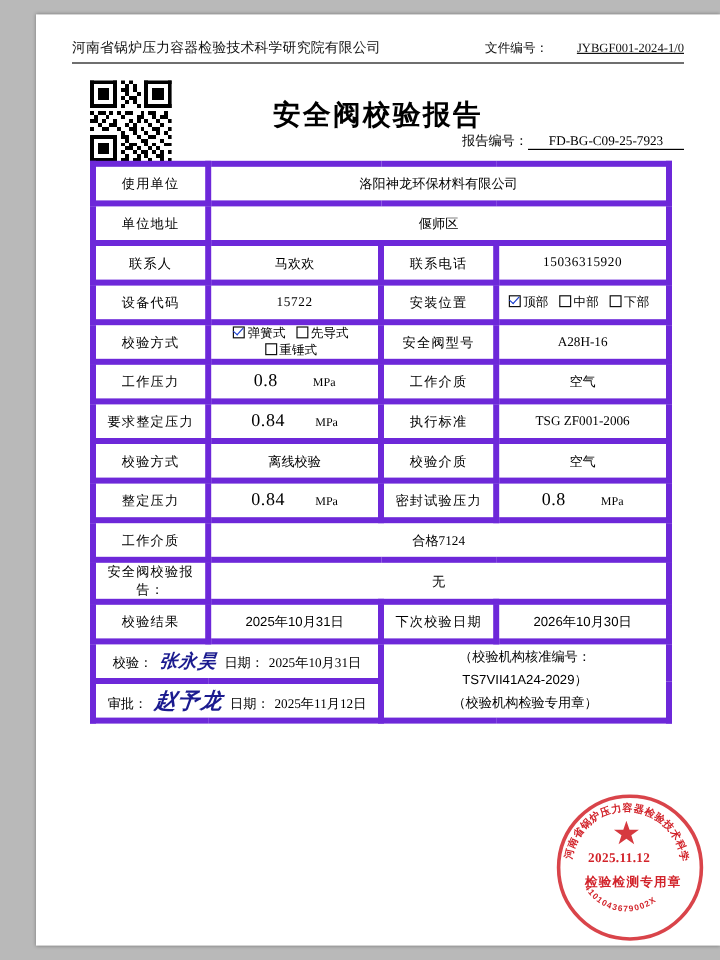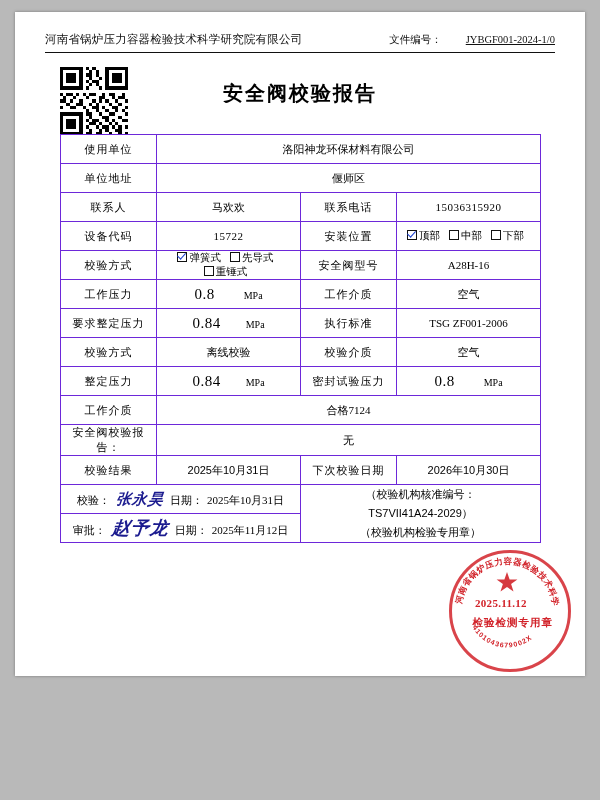--- a/index.html
+++ b/index.html
@@ -3,22 +3,22 @@
 <meta charset="utf-8">
 <style>
   html,body{margin:0;padding:0;}
   body{
     width:600px;height:800px;
     background:#b9b9b9;
     font-family:"Liberation Sans","DejaVu Sans",sans-serif;
     overflow:hidden;
   }
   .page{
-    position:absolute;left:15px;top:12px;
-    width:570px;height:664px;
+    position:absolute;left:30px;top:12px;
+    width:570px;height:776px;
     background:#ffffff;
     box-shadow:0 0 3px rgba(0,0,0,.35);
   }
   .hdr{
     position:absolute;left:30px;top:20px;width:510px;
     display:flex;align-items:center;justify-content:space-between;
     font-size:11px;color:#111;
   }
   .hdr .org{font-size:11.5px;letter-spacing:.2px;}
   .hdr .docno{font-size:10.5px;}
@@ -26,36 +26,36 @@
   .hdr-rule{
     position:absolute;left:30px;top:40px;width:510px;height:1px;background:#111;
   }
   .qr{
     position:absolute;left:45px;top:55px;width:68px;height:68px;
     background:#fff;
   }
   .qr svg{display:block;}
   .title{
     position:absolute;left:0;top:68px;width:570px;text-align:center;
-    font-size:20px;font-weight:bold;letter-spacing:2px;color:#000;
+    font-size:23px;font-weight:bold;letter-spacing:2px;color:#000;
   }
   .repno{
     position:absolute;left:0;top:98px;width:540px;text-align:right;
     font-size:11px;color:#000;
   }
   .repno .u{
     display:inline-block;min-width:130px;text-align:center;
     border-bottom:1px solid #000;font-family:"Liberation Serif",serif;font-size:11px;
   }
   table.main{
     position:absolute;left:45px;top:122px;width:480px;
     border-collapse:collapse;table-layout:fixed;
   }
   table.main td{
-    border:1px solid #6d28d9;
+    border:5px solid #6d28d9;
     font-size:11px;color:#000;
     text-align:center;vertical-align:middle;
     padding:0 2px;
     height:28px;
   }
   td.lbl{font-size:11px;letter-spacing:1px;}
   td.val{font-family:"Liberation Serif",serif;font-size:11px;}
   td.valcn{font-size:11px;}
   .mpa{font-family:"Liberation Serif",serif;font-size:10px;}
   .num{font-family:"Liberation Serif",serif;font-size:15px;letter-spacing:.5px;}
@@ -222,20 +222,23 @@
           <rect x="11" y="20" width="2" height="1"></rect>
         <rect x="15" y="20" width="1" height="1"></rect>
           <rect x="18" y="20" width="1" height="1"></rect>
         <rect x="20" y="20" width="1" height="1"></rect>
       </g>
     </svg>
   </div>
 
   <div class="title">安全阀校验报告</div>
 
+  <div class="repno">
+    <span>报告编号：</span><span class="u">FD-BG-C09-25-7923</span>
+  </div>
 
   <table class="main">
     <colgroup>
       <col style="width:96px">
         <col style="width:144px">
       <col style="width:96px">
         <col style="width:144px">
     </colgroup>
     <tbody>
       <tr>

